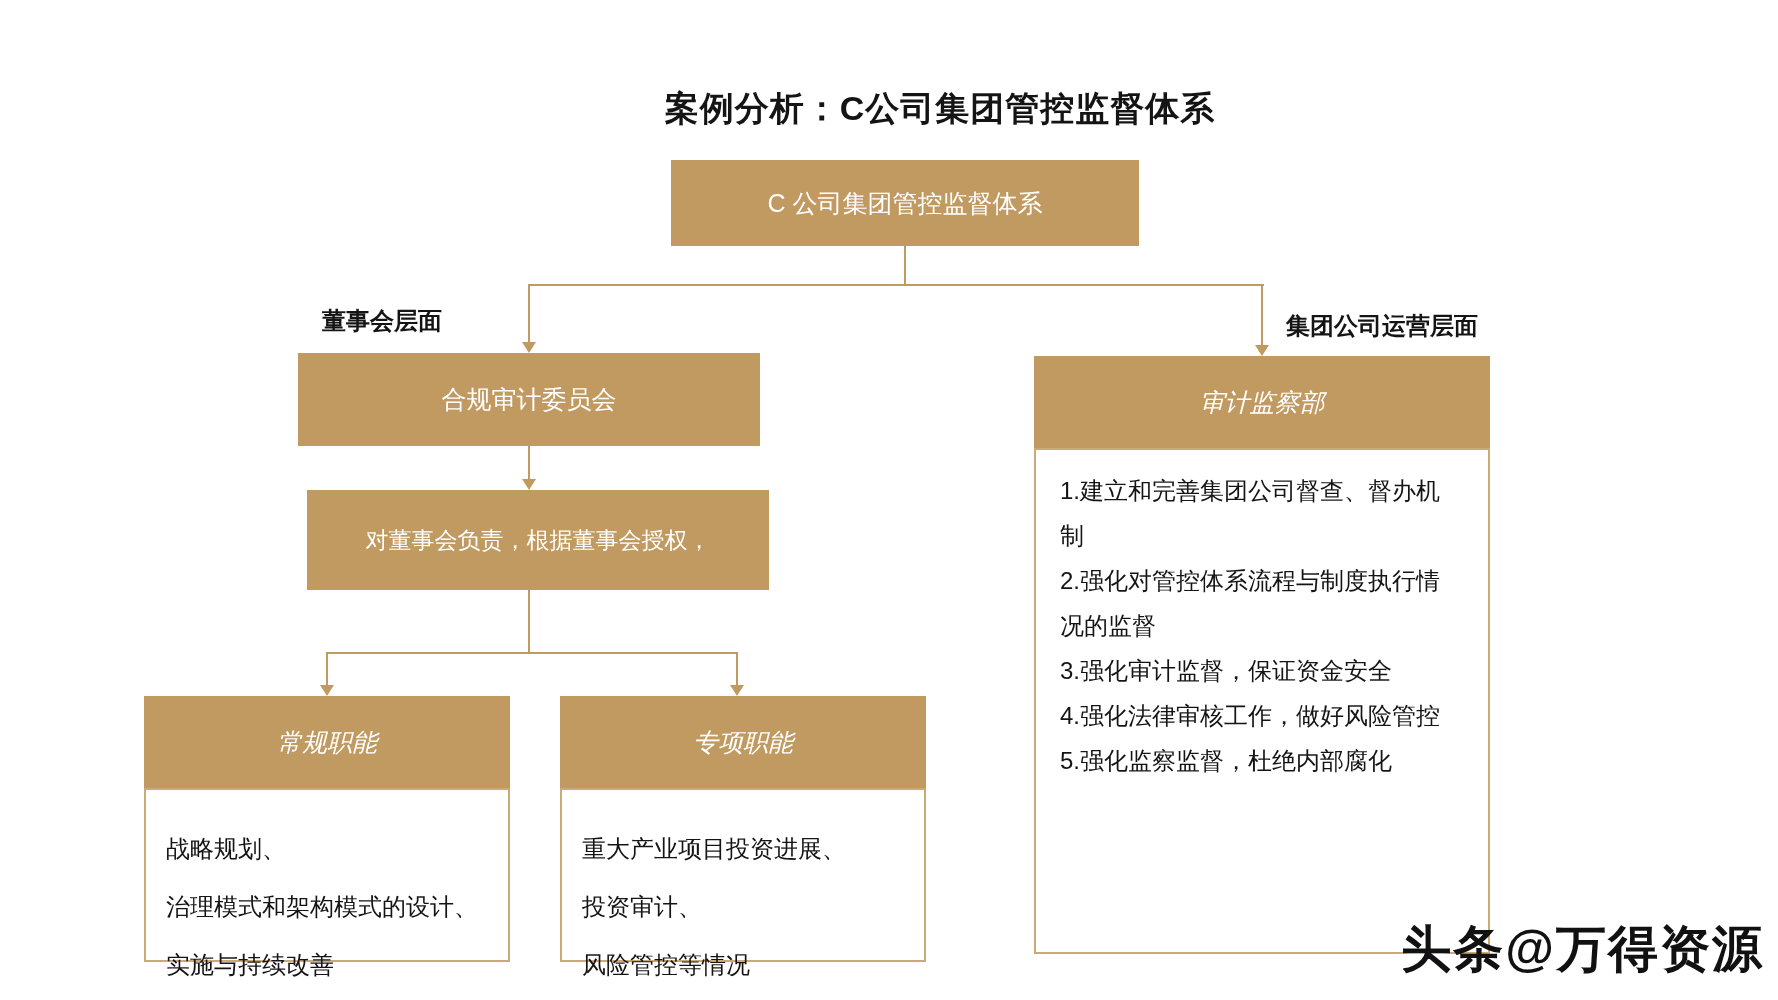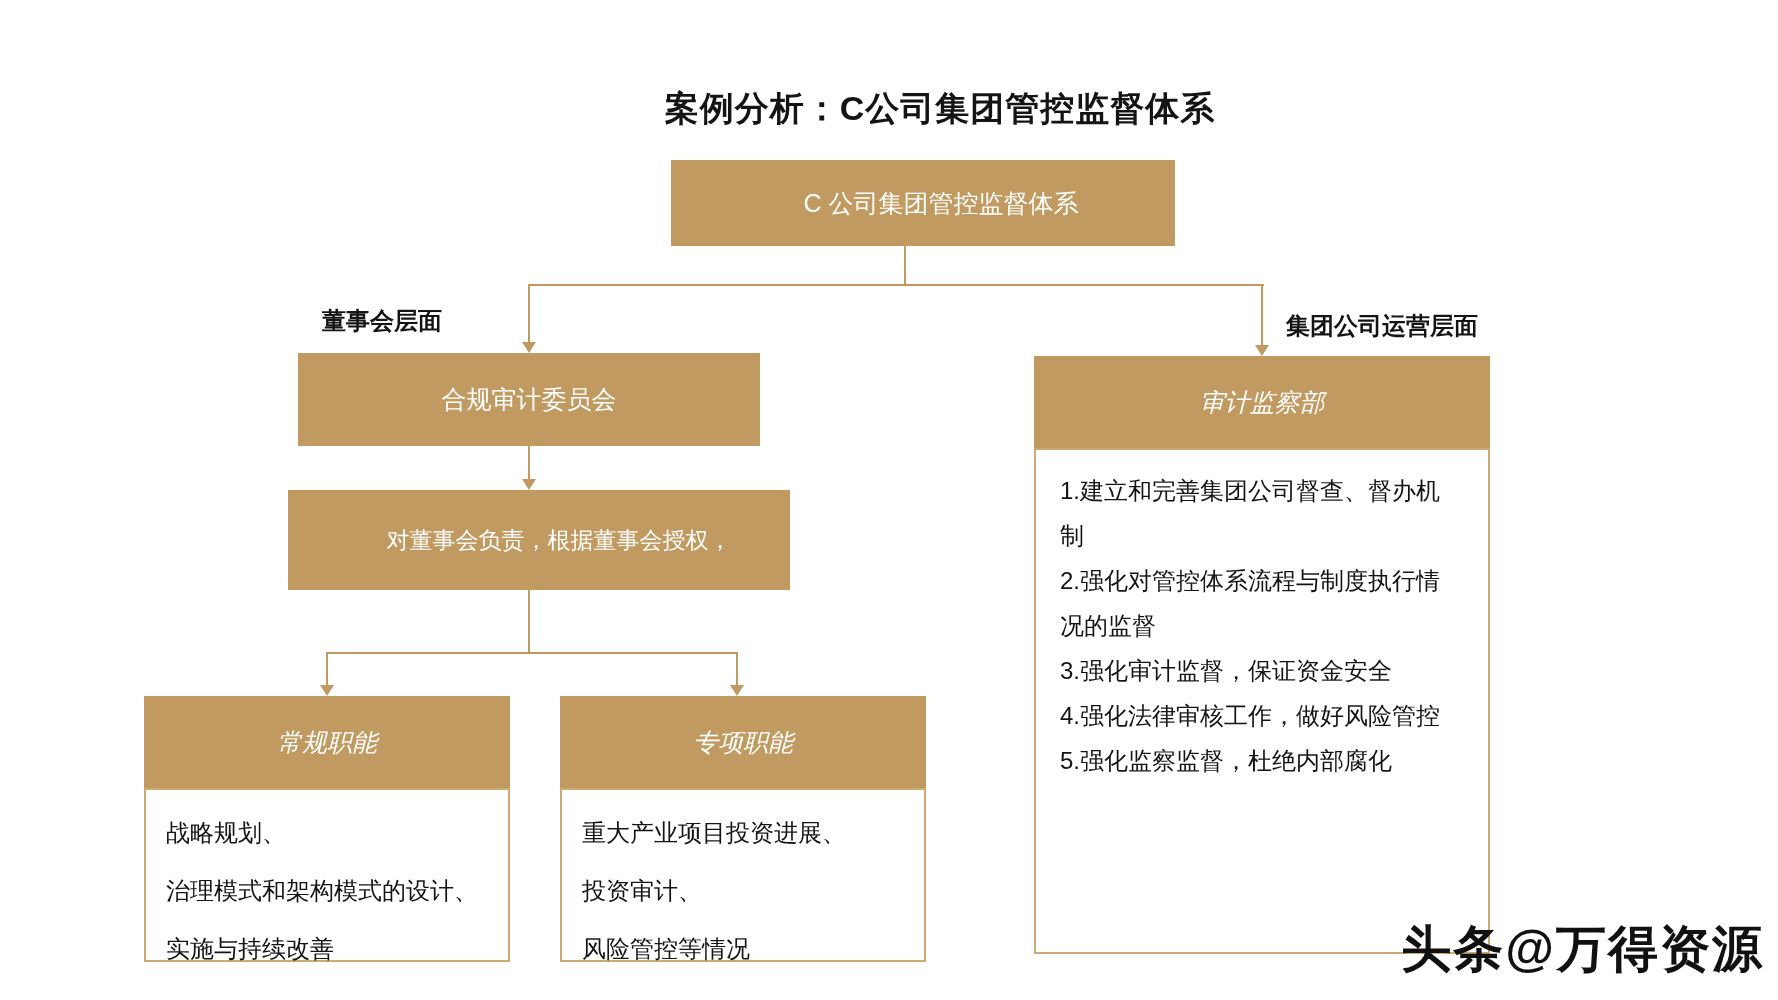--- a/index.html
+++ b/index.html
@@ -12,43 +12,43 @@
   .title{
     top:86px;left:940px;transform:translateX(-50%);
     font-size:34px;font-weight:bold;color:#141414;white-space:nowrap;
     letter-spacing:1px;
   }
   .gold-box{
     background:#C09A60;color:#ffffff;
     display:flex;align-items:center;justify-content:center;
     text-align:center;
   }
-  .root-box{left:671px;top:160px;width:468px;height:86px;font-size:25px;padding-left:36px;}
+  .root-box{left:671px;top:160px;width:468px;height:86px;font-size:25px;}
   .box1{left:298px;top:353px;width:462px;height:93px;font-size:25px;}
-  .box2{left:288px;top:490px;width:462px;height:100px;font-size:23px;line-height:35px;flex-direction:column;padding-left:40px;}
+  .box2{left:307px;top:490px;width:462px;height:100px;font-size:23px;line-height:35px;flex-direction:column;}
   .branch-label{
     font-size:24px;font-weight:bold;color:#141414;white-space:nowrap;
   }
   .label-left{left:322px;top:305px;}
   .label-right{left:1286px;top:310px;}
   .line{background:#C09A60;}
   .arrowhead{
     width:0;height:0;
     border-left:7px solid transparent;border-right:7px solid transparent;
     border-top:11px solid #C09A60;
   }
   .card{position:absolute;}
   .card-header{
     height:92px;background:#C09A60;color:#ffffff;
     display:flex;align-items:center;justify-content:center;font-size:25px;font-style:italic;
   }
   .card-body{
     background:#ffffff;border:2px solid #CDAA72;
     color:#141414;font-size:24px;line-height:58px;
-    padding:14px 18px 0 20px;box-sizing:border-box;
+    padding:30px 18px 0 20px;box-sizing:border-box;
   }
   .card-l{left:144px;top:696px;width:366px;}
   .card-r{left:560px;top:696px;width:366px;}
   .card-l .card-body,.card-r .card-body{height:174px;}
   .audit{left:1034px;top:356px;width:456px;}
   .audit .card-body{
     height:506px;font-size:24px;line-height:45px;
     padding:18px 32px 12px 24px;
   }
   .watermark{

